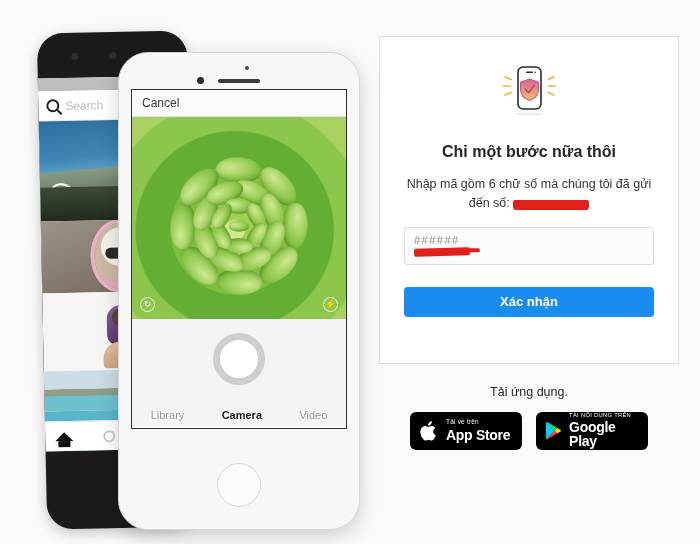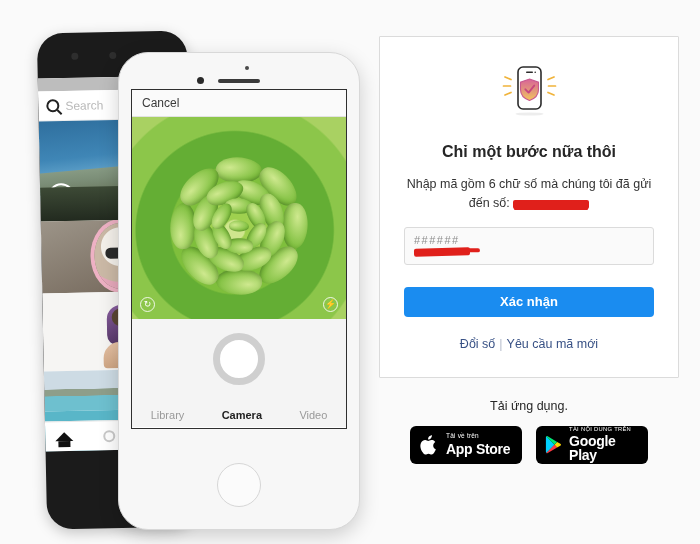--- a/index.html
+++ b/index.html
@@ -412,23 +412,20 @@
         <span class="redact"></span>
       </div>
 
       <div class="code-input-wrap">
         <span class="ph">######</span>
         <span class="code-redact"></span>
       </div>
 
       <button class="confirm-btn">Xác nhận</button>
 
-      <div class="links">
-        <a>Đổi số</a><span class="sep">|</span><a>Yêu cầu mã mới</a>
-      </div>
     </div>
 
 
     <div class="get-app">Tải ứng dụng.</div>
 
     <div class="badges">
       <div class="badge">
         <svg width="20" height="24" viewBox="0 0 20 24">
           <path fill="#fff" d="M14.2 12.5c0-2.4 2-3.6 2.1-3.6-1.1-1.7-2.9-1.9-3.5-1.9-1.5-.2-2.9.9-3.6.9-.7 0-1.9-.9-3.1-.8-1.6 0-3.1.9-3.9 2.4-1.7 2.9-.4 7.2 1.2 9.6.8 1.2 1.8 2.5 3 2.4 1.2 0 1.7-.8 3.1-.8 1.5 0 1.9.8 3.1.8 1.3 0 2.1-1.2 2.9-2.4.9-1.4 1.3-2.7 1.3-2.8-.1 0-2.6-1-2.6-3.8zM11.9 5.2c.7-.8 1.1-1.9 1-3-.9 0-2.1.6-2.8 1.4-.6.7-1.1 1.8-1 2.9 1 .1 2.1-.5 2.8-1.3z"></path>
         </svg>

